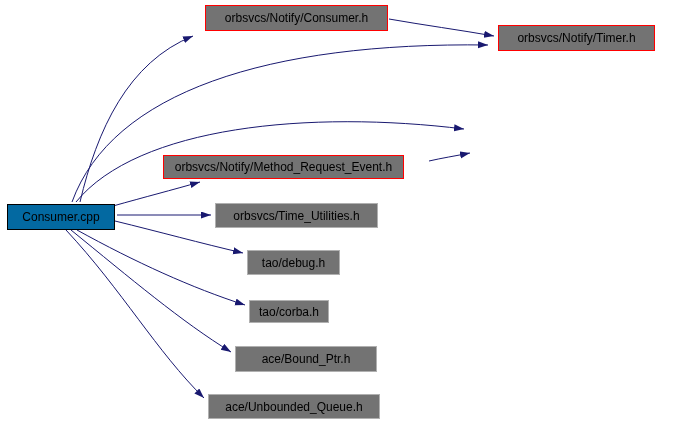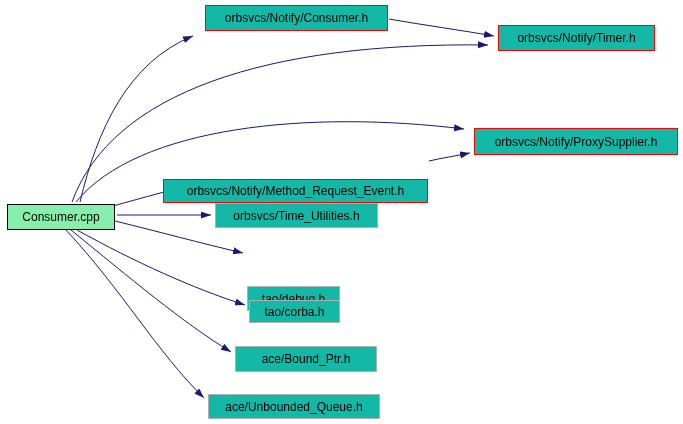--- a/index.html
+++ b/index.html
@@ -24,39 +24,39 @@
   }
   .node {
     position: absolute;
     box-sizing: border-box;
     display: flex;
     align-items: center;
     justify-content: center;
     white-space: nowrap;
     font-size: 12px;
     color: #000000;
-    background: #14b8a6;
+    background: #737373;
     cursor: pointer;
   }
   .node.red    { border: 1.5px solid #ff0000; }
   .node.plain  { border: 1px solid #b0b0b0; }
   .node.root {
     border: 1.5px solid #000000;
-    background: #86efac;
+    background: #0369a1;
     cursor: default;
   }
   
   #n-root        { left: 7px;   top: 204px; width: 108px; height: 26px; }
   #n-consumer    { left: 205px; top: 5px;   width: 183px; height: 26px; }
   #n-timer       { left: 498px; top: 25px;  width: 157px; height: 26px; }
   #n-proxysup    { left: 474px; top: 128px; width: 204px; height: 27px; }
-  #n-methodreq   { left: 163px; top: 155px; width: 265px; height: 24px; margin-top: 24px; }
+  #n-methodreq   { left: 163px; top: 155px; width: 241px; height: 24px; }
   #n-timeutil    { left: 215px; top: 203px; width: 163px; height: 25px; }
-  #n-debug       { left: 247px; top: 250px; width: 93px;  height: 25px; margin-top: 36px; }
-  #n-corba       { left: 249px; top: 300px; width: 91px;  height: 23px; }
+  #n-debug       { left: 247px; top: 250px; width: 93px;  height: 25px; }
+  #n-corba       { left: 249px; top: 300px; width: 80px;  height: 23px; }
   #n-boundptr    { left: 235px; top: 346px; width: 142px; height: 26px; }
   #n-unboundedq  { left: 208px; top: 394px; width: 172px; height: 25px; text-align: center; }
   .edge {
     fill: none;
     stroke: #191970;
     stroke-width: 1;
   }
 </style>
 </head>
 <body>
@@ -81,21 +81,20 @@
     <path class="edge" d="M 389 19 C 423 25, 460 30, 494 36" marker-end="url(#arrow)"></path>
     <path class="edge" d="M 429 161 C 442 158, 455 156, 470 153" marker-end="url(#arrow)"></path>
   </svg>
 
   <div class="node root" id="n-root">Consumer.cpp</div>
 
   <div class="node red" id="n-consumer">orbsvcs/Notify/Consumer.h</div>
 
   <div class="node red" id="n-timer">orbsvcs/Notify/Timer.h</div>
 
-  <div class="node red" id="n-proxysup">orbsvcs/Notify/ProxySupplier.h</div>
 
   <div class="node red" id="n-methodreq">orbsvcs/Notify/Method_Request_Event.h</div>
 
   <div class="node plain" id="n-timeutil">orbsvcs/Time_Utilities.h</div>
 
   <div class="node plain" id="n-debug">tao/debug.h</div>
 
   <div class="node plain" id="n-corba">tao/corba.h</div>
 
   <div class="node plain" id="n-boundptr">ace/Bound_Ptr.h</div>

